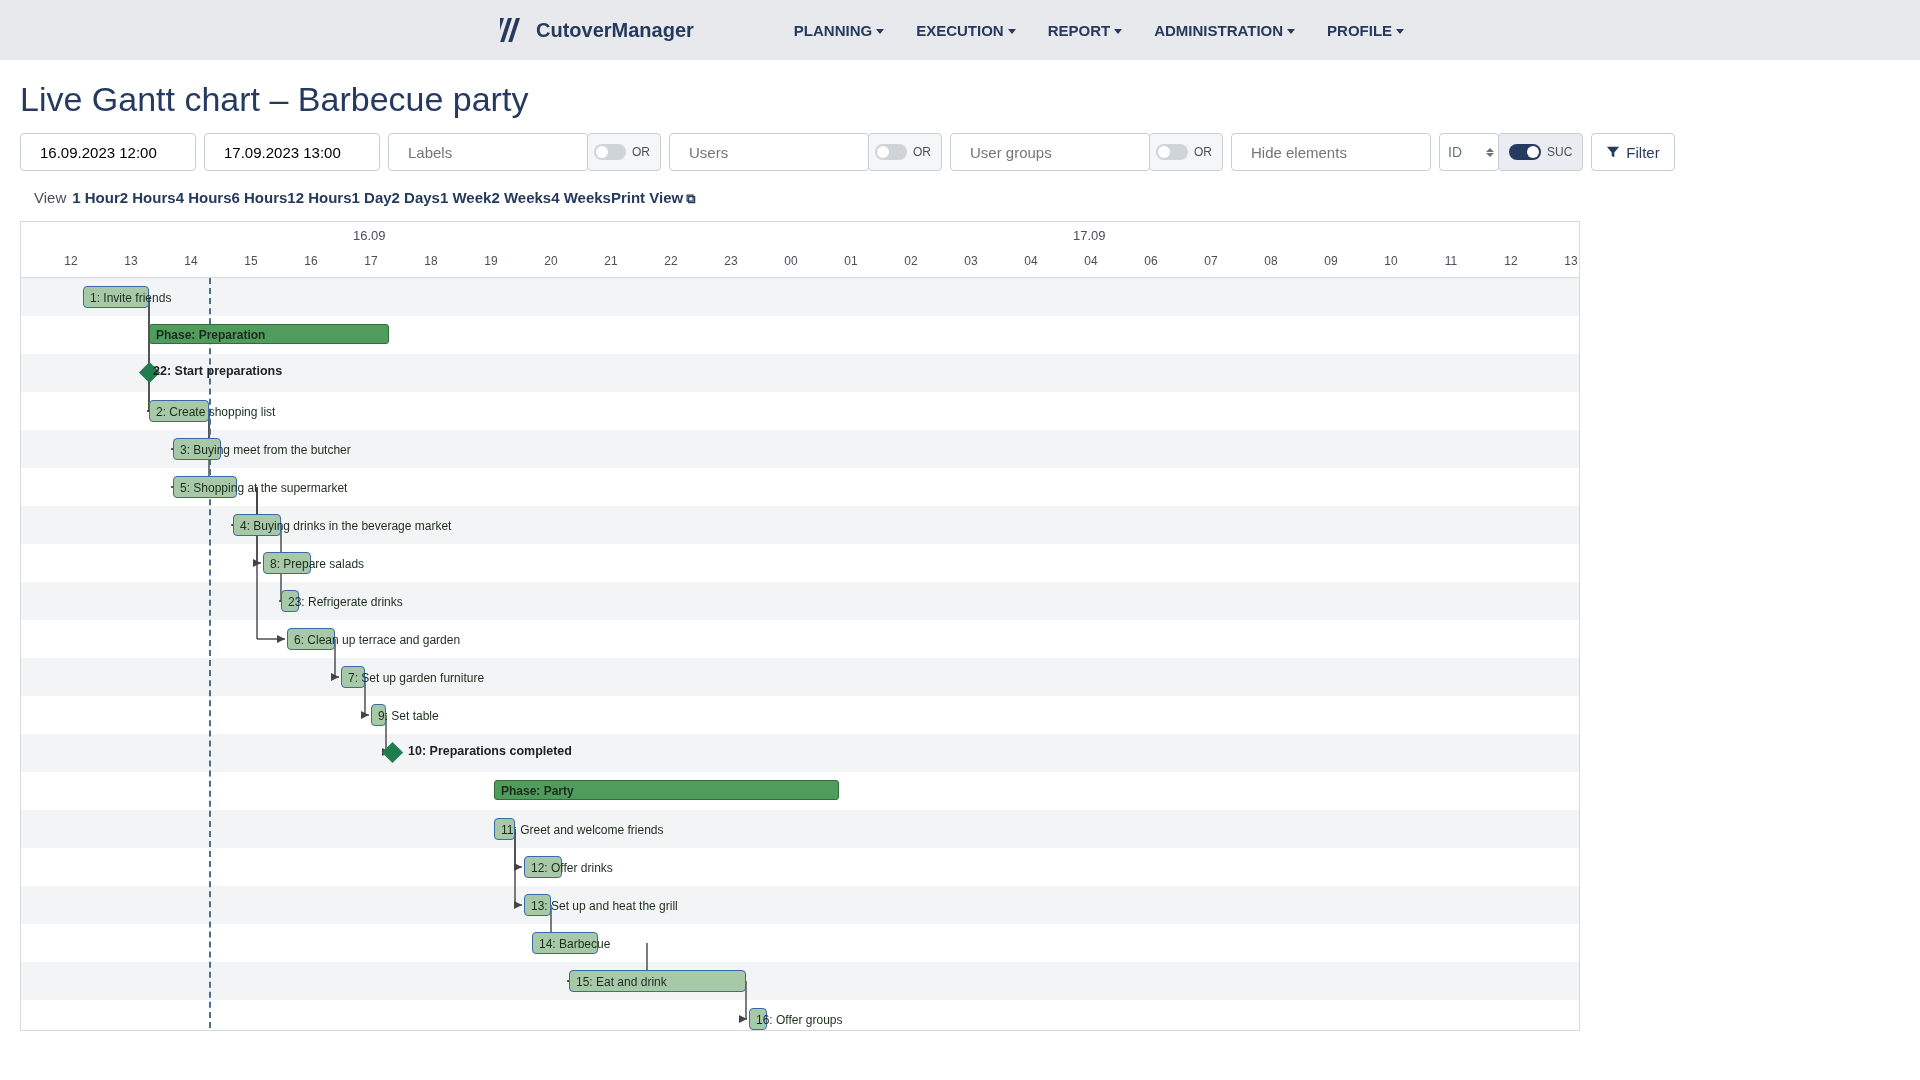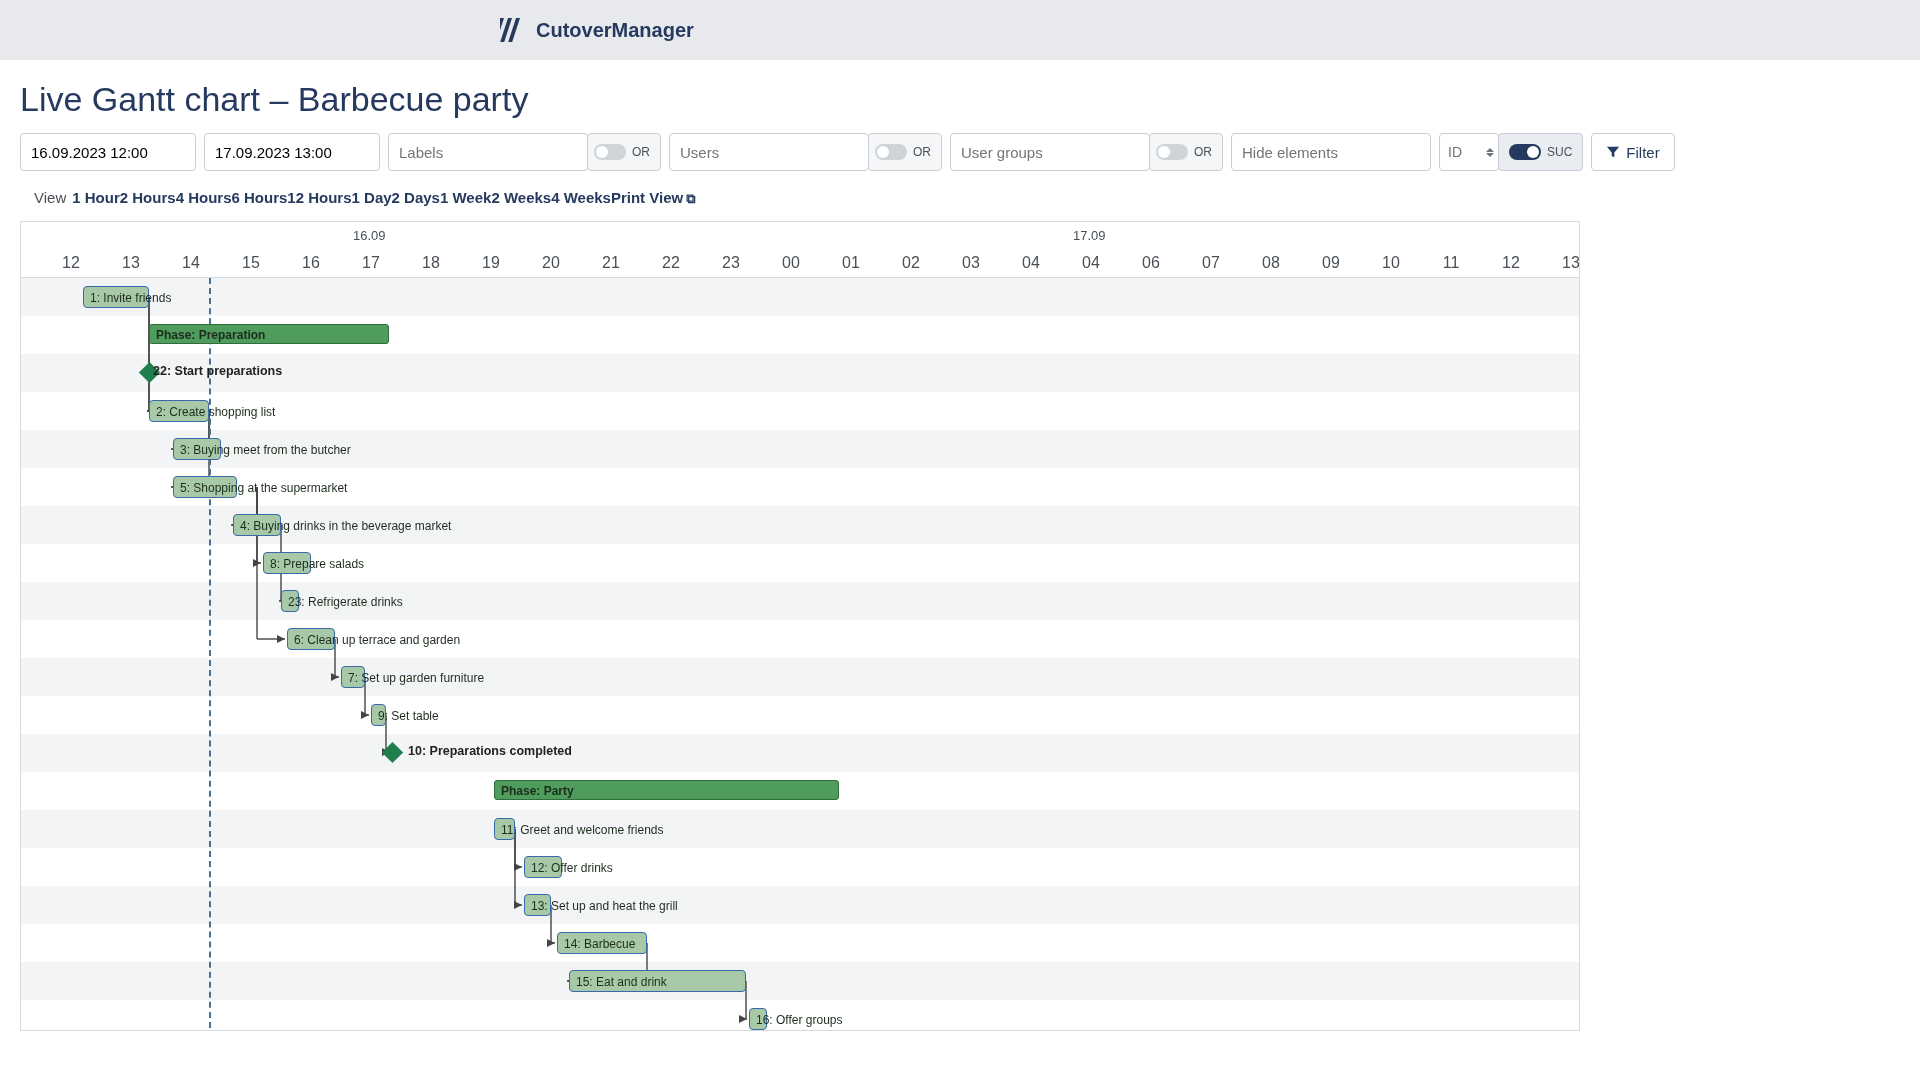--- a/index.html
+++ b/index.html
@@ -39,21 +39,21 @@
     font-size: 34px; color: #253a5e; font-weight: 500;
     padding: 20px 20px 14px 20px;
   }
   
   .filter-bar {
     display: flex; align-items: center; gap: 8px;
     padding: 0 20px 12px 20px; flex-wrap: nowrap;
   }
   .input {
     height: 38px; border: 1px solid #c9ced4; border-radius: 4px;
-    padding: 0 10px; font-size: 15px; background: #fff;
+    padding: 0 19px; font-size: 15px; background: #fff;
   }
   .input.dt { width: 176px; }
   .input.wide { width: 200px; }
   .tog-wrap {
     display: flex; align-items: center; border: 1px solid #c9ced4;
     border-radius: 4px; height: 38px; padding: 0 10px 0 6px;
     background: #f5f6f8; gap: 6px; margin-left: -9px;
   }
   .tog {
     width: 32px; height: 16px; background: #cfd4d9; border-radius: 8px;
@@ -102,21 +102,21 @@
     width:1560px; height:810px; background:#fff; overflow:hidden;
   }
   .g-head {
     height:56px; border-bottom:1px solid #d6dadf; position:relative; background:#fff;
   }
   .g-day {
     position:absolute; top:6px; font-size:13px; color:#495057;
   }
   .g-hours { position:absolute; top:32px; left:0; right:0; height:24px; }
   .g-hour {
-    position:absolute; font-size:16px; color:#495057; transform:translateX(-50%);
+    position:absolute; font-size:12px; color:#495057; transform:translateX(-50%);
   }
   .g-body { position:relative; }
   .g-row {
     height:38px; border-bottom:0;
   }
   .g-row.alt { background:#f3f4f5; }
   .bar {
     position:absolute; height:22px; border-radius:4px;
     font-size:12px; line-height:22px; padding:0 6px; white-space:nowrap;
     overflow:visible; z-index:3;
@@ -150,20 +150,27 @@
   <div class="brand">
     <svg width="28" height="24" viewBox="0 0 28 24">
       <g fill="#253a5e">
         <rect x="0" y="0" width="4" height="24" transform="skewX(-18)"></rect>
         <rect x="8" y="0" width="4" height="24" transform="skewX(-18)"></rect>
         <rect x="16" y="0" width="4" height="24" transform="skewX(-18)"></rect>
       </g>
     </svg>
     <span class="brand-text">CutoverManager</span>
   </div>
+  <div class="nav-menu" id="nav-menu">
+      <div class="nav-item">PLANNING<span class="caret"></span></div>
+      <div class="nav-item">EXECUTION<span class="caret"></span></div>
+      <div class="nav-item">REPORT<span class="caret"></span></div>
+      <div class="nav-item">ADMINISTRATION<span class="caret"></span></div>
+      <div class="nav-item">PROFILE<span class="caret"></span></div>
+    </div>
 </div>
 
 <div class="page-title">Live Gantt chart  –  Barbecue party</div>
 
 <div class="filter-bar">
   <input class="input dt" value="16.09.2023 12:00" style="">
   <input class="input dt" value="17.09.2023 13:00" style="">
 
   <input class="input wide" placeholder="Labels" style="">
   <div class="tog-wrap">
@@ -328,19 +335,19 @@
       <div class="ms-lbl" style="left: 387px; top: 466px;">10: Preparations completed</div>
       <div class="g-row"></div>
       <div class="bar phase" style="left: 473px; top: 502px; width: 345px;">Phase: Party</div>
       <div class="g-row alt"></div>
       <div class="bar task" style="left: 473px; top: 540px; width: 21px;">11: Greet and welcome friends</div>
       <div class="g-row"></div>
       <div class="bar task" style="left: 503px; top: 578px; width: 38px;">12: Offer drinks</div>
       <div class="g-row alt"></div>
       <div class="bar task" style="left: 503px; top: 616px; width: 27px;">13: Set up and heat the grill</div>
       <div class="g-row"></div>
-      <div class="bar task" style="left: 536px; top: 654px; width: 90px;">14: Barbecue</div>
+      <div class="bar task" style="left: 511px; top: 654px; width: 66px;">14: Barbecue</div>
       <div class="g-row alt"></div>
       <div class="bar task" style="left: 548px; top: 692px; width: 177px;">15: Eat and drink</div>
       <div class="g-row"></div>
       <div class="bar task" style="left: 728px; top: 730px; width: 18px;">16: Offer groups</div>
     </div>
 </div>
 
 </body></html>

